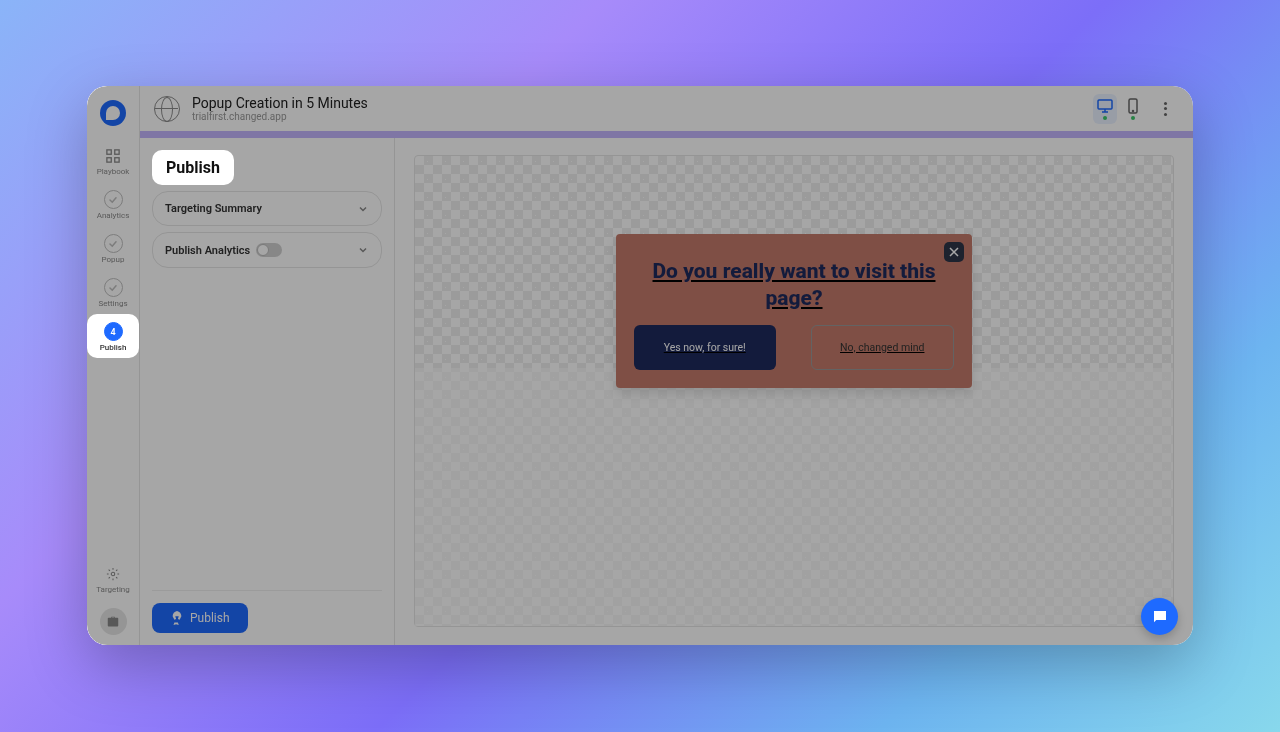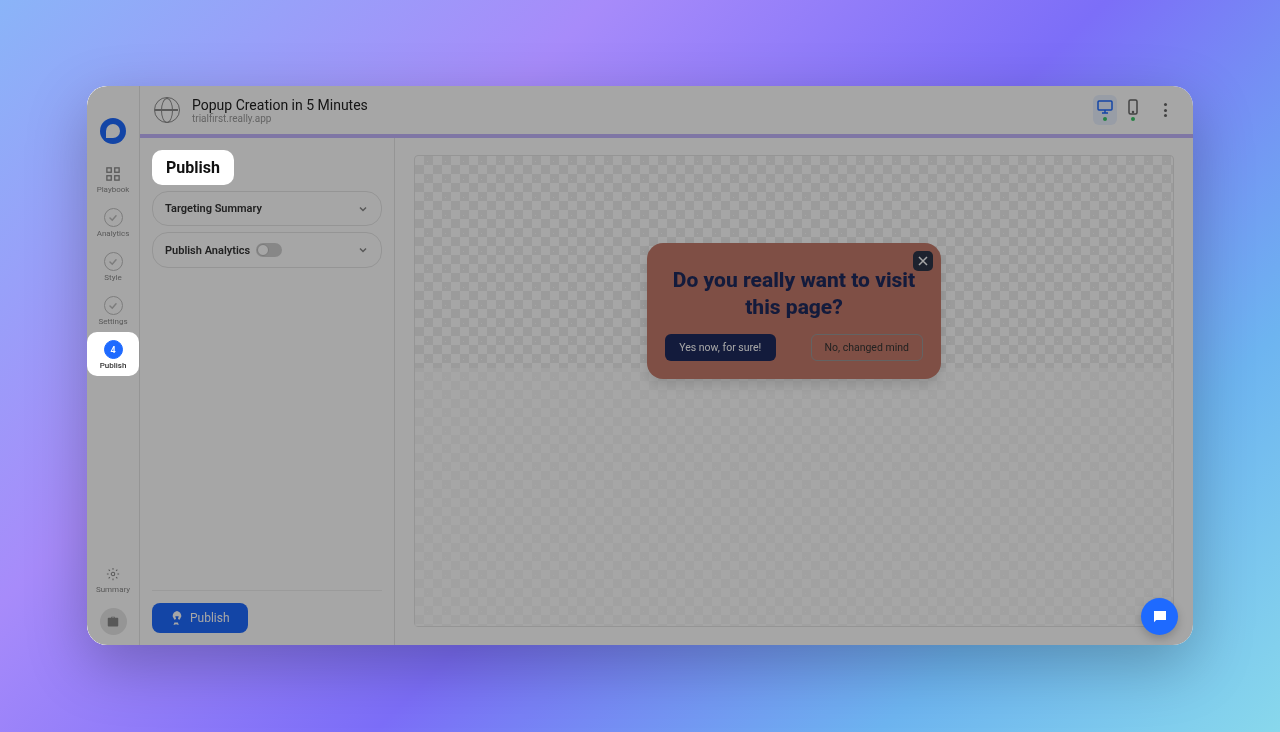--- a/index.html
+++ b/index.html
@@ -24,21 +24,21 @@
     flex-direction: row;
   }
   
   .sidebar {
     width: 53px;
     background: #fff;
     display: flex;
     flex-direction: column;
     align-items: center;
     border-right: 1px solid #e5e5e5;
-    padding-top: 24px;
+    padding-top: 6px;
     position: relative;
   }
   .logo {
     width: 26px; height: 26px;
     background: #1e6aff;
     border-radius: 50%;
     margin: 8px 0 12px 0;
     display: flex; align-items: center; justify-content: center;
   }
   .logo-inner {
@@ -108,21 +108,21 @@
   
   .main {
     flex: 1;
     display: flex;
     flex-direction: column;
   }
   .header {
     height: 52px;
     display: flex;
     align-items: center;
-    border-bottom: 4px solid #c4b5fd;
+    border-bottom: 7px solid #c4b5fd;
     padding: 0 8px;
     position: relative;
   }
   .globe {
     width: 26px; height: 26px;
     border: 1.5px solid #8a8a8a;
     border-radius: 50%;
     margin-left: 6px;
     margin-right: 12px;
     display: flex; align-items: center; justify-content: center;
@@ -266,27 +266,28 @@
   }
   .canvas-inner::before {
     content:"";
     position:absolute;
     bottom:0; left:0; right:0;
     height:55%;
     background: rgba(255,255,255,0.6);
   }
   .popup {
     position: relative;
-    width: 294px;
+    width: 356px;
     background: #c47a6a;
-    border-radius: 16px;
+    border-radius: 4px;
     padding: 24px 18px 18px 18px;
     text-align: center;
     box-shadow: 0 6px 12px rgba(0,0,0,0.12);
     top: -80px;
+    text-decoration: underline;
   }
   .popup-close {
     position: absolute;
     top: 8px; right: 8px;
     width: 20px; height: 20px;
     background: #2d3548;
     border-radius: 5px;
     display: flex; align-items: center; justify-content: center;
     cursor: pointer;
   }
@@ -298,21 +299,21 @@
     margin-bottom: 14px;
     line-height: 1.25;
   }
   .popup-btns {
     display: flex;
     gap: 8px;
     justify-content: center;
   }
   .pbtn {
     flex: 1;
-    padding: 6px 8px;
+    padding: 15px 8px;
     border-radius: 6px;
     font-size: 10.5px;
     cursor: pointer;
   }
   .pbtn-primary {
     background: #1e2a5c;
     color: #fff;
     border: none;
   }
   .pbtn-secondary {
@@ -376,21 +377,21 @@
       </div>
       <span class="side-label">Analytics</span>
     </div>
 
     <div class="side-item">
       <div class="side-icon">
         <svg viewBox="0 0 16 16" fill="none" stroke="#bfbfbf" stroke-width="2" stroke-linecap="round">
             <path d="M4 8l3 3 5-6"></path>
           </svg>
       </div>
-      <span class="side-label">Style</span>
+      <span class="side-label">Popup</span>
     </div>
 
     <div class="side-item">
       <div class="side-icon">
         <svg viewBox="0 0 16 16" fill="none" stroke="#bfbfbf" stroke-width="2" stroke-linecap="round">
             <path d="M4 8l3 3 5-6"></path>
           </svg>
       </div>
       <span class="side-label">Settings</span>
     </div>
@@ -403,36 +404,36 @@
     </div>
 
     <div class="sidebar-bottom">
       <div class="side-item settings-item">
         <div class="side-icon grid">
           <svg viewBox="0 0 16 16" fill="none" stroke="#8a8a8a" stroke-width="1.2">
               <circle cx="8" cy="8" r="2"></circle>
               <path d="M8 1v2M8 13v2M1 8h2M13 8h2M3 3l1.5 1.5M11.5 11.5L13 13M3 13l1.5-1.5M11.5 4.5L13 3"></path>
             </svg>
         </div>
-        <span class="side-label">Summary</span>
+        <span class="side-label">Targeting</span>
       </div>
       <div class="briefcase">
         <svg viewBox="0 0 16 16" width="14" height="14" fill="#888">
             <path d="M6 3V2h4v1h3a1 1 0 011 1v8a1 1 0 01-1 1H3a1 1 0 01-1-1V4a1 1 0 011-1h3zm1 0h2V2.5H7V3z"></path>
           </svg>
       </div>
     </div>
   </div>
 
   <div class="main">
     <div class="header">
       <div class="globe"></div>
       <div class="title-block">
         <div class="title">Popup Creation in 5 Minutes</div>
-        <div class="subtitle">trialfirst.really.app</div>
+        <div class="subtitle">trialfirst.changed.app</div>
       </div>
       <div class="header-right">
         <div class="device-btn active">
           <svg viewBox="0 0 16 16" fill="none" stroke="#1e6aff" stroke-width="1.5">
               <rect x="1" y="2" width="14" height="9" rx="1"></rect>
               <path d="M5 14h6M8 11v3"></path>
             </svg>
           <div class="dot green"></div>
         </div>
         <div class="device-btn">

